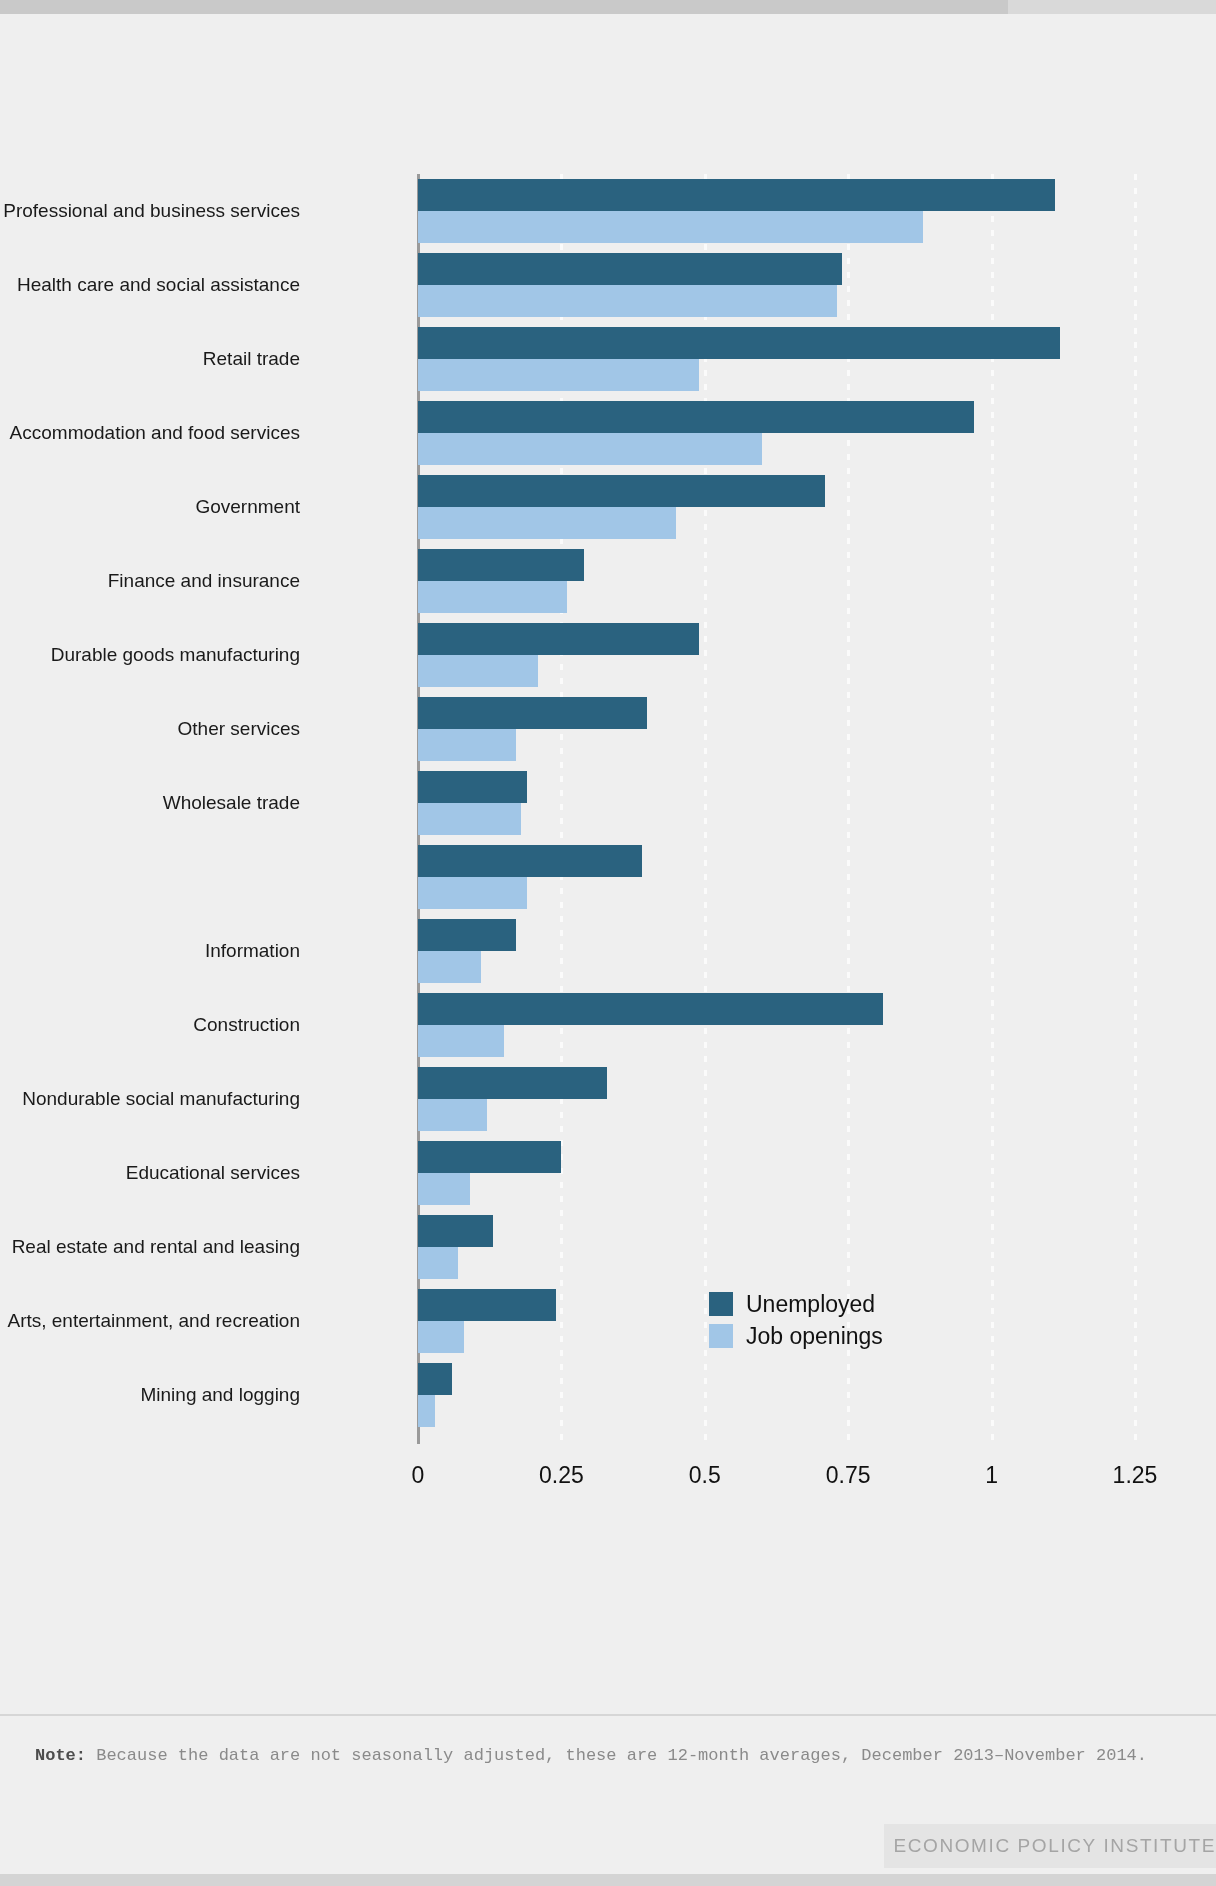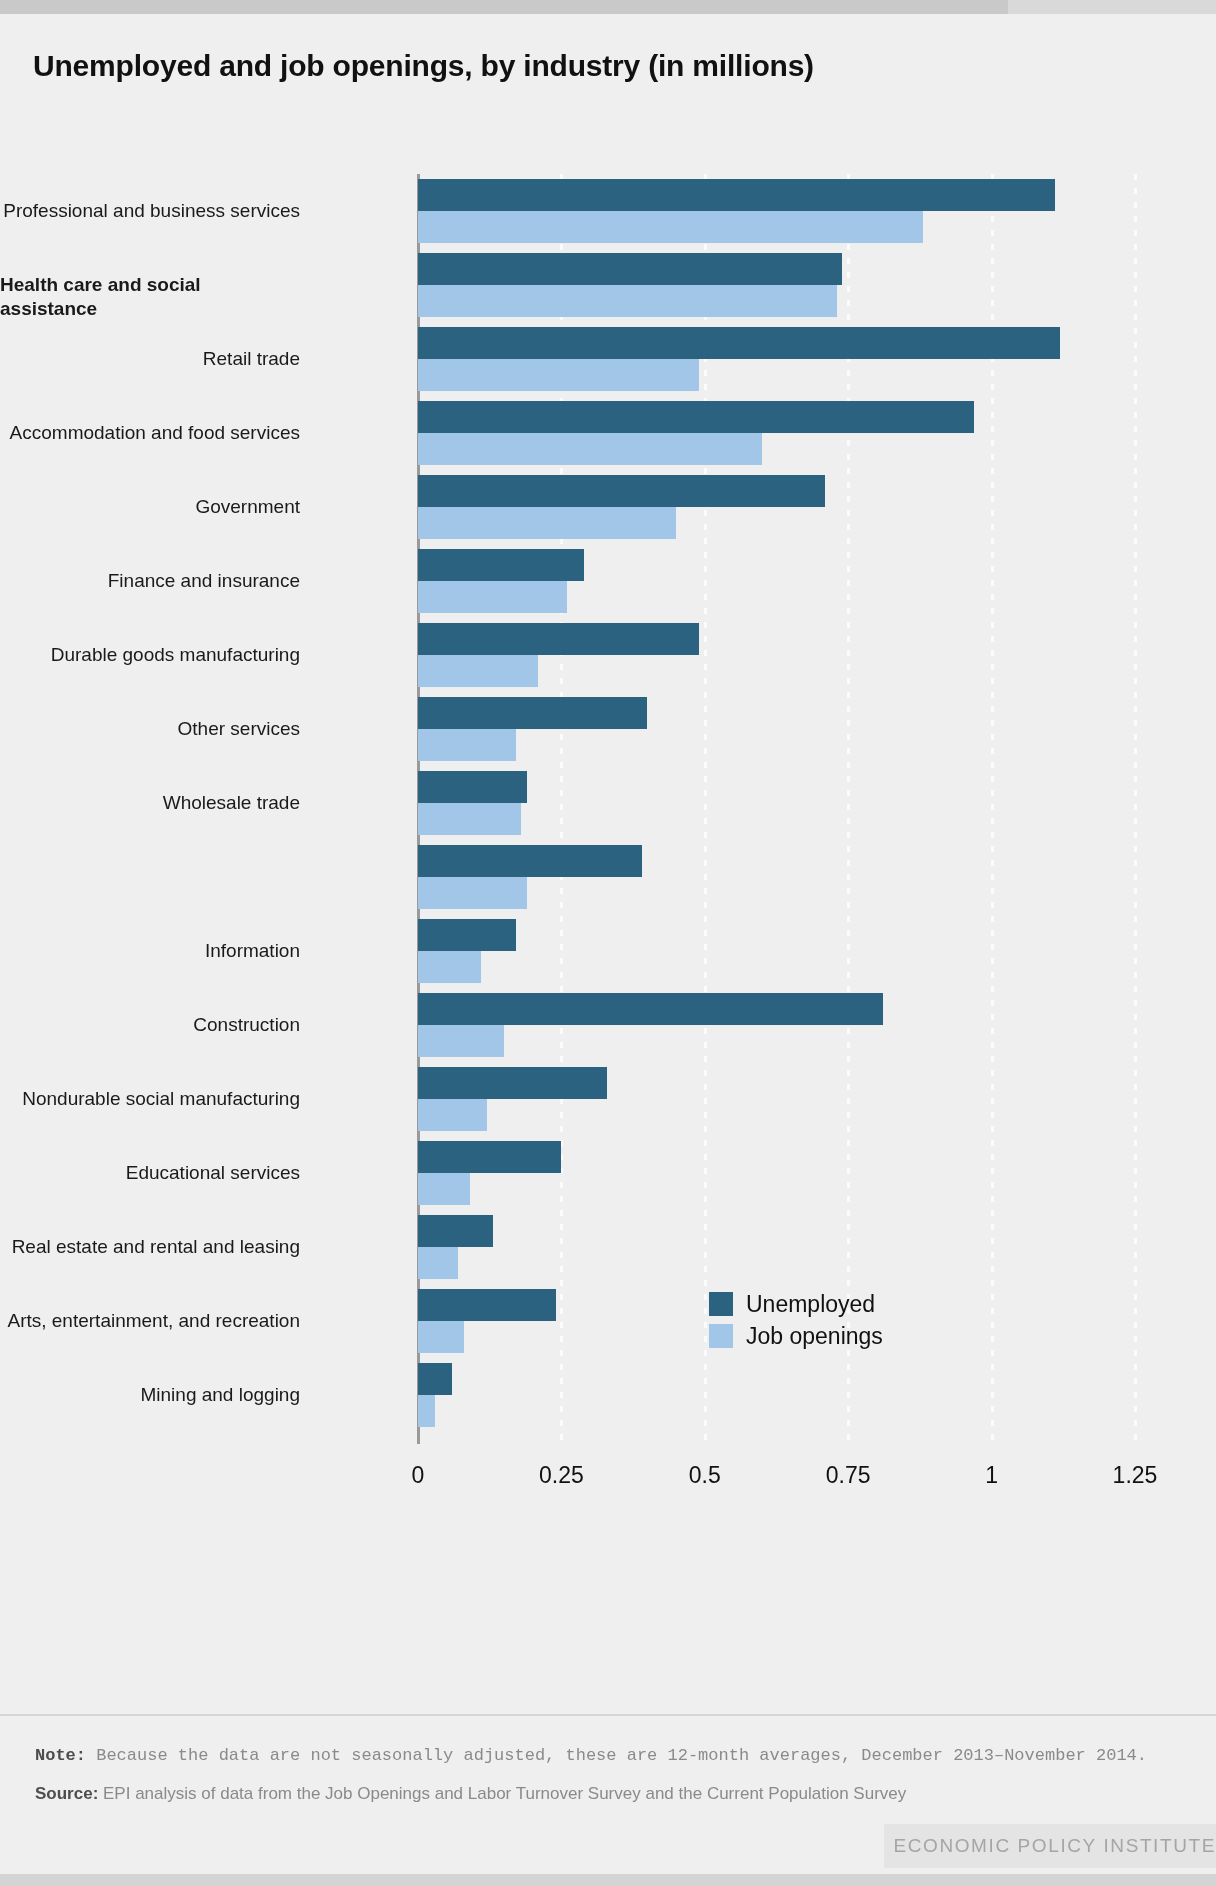--- a/index.html
+++ b/index.html
@@ -113,34 +113,33 @@
 </style>
 </head>
 <body>
 
 <div id="top-bar">
   <div id="top-bar-inner"></div>
 </div>
 
 <div id="chart-card">
 
-  <div id="page-title">Unemployed and job openings, by industry (in millions)</div>
 
   <div id="plot">
     <div id="plot-inner">
         <div class="axis-line" style="height: 1270px;"></div>
         <div class="gridline" style="left: 560.4px; height: 1270px;"></div>
         <div class="gridline" style="left: 703.8px; height: 1270px;"></div>
         <div class="gridline" style="left: 847.2px; height: 1270px;"></div>
         <div class="gridline" style="left: 990.6px; height: 1270px;"></div>
         <div class="gridline" style="left: 1134px; height: 1270px;"></div>
         <div class="cat-label" style="top: 25px;">Professional and business services</div>
         <div class="bar unemployed" title="Unemployed: 1.11" style="left: 418px; top: 5px; width: 636.696px; background: rgb(42, 98, 127);"></div>
         <div class="bar openings" title="Job openings: 0.88" style="left: 418px; top: 37px; width: 504.768px; background: rgb(161, 198, 231);"></div>
-        <div class="cat-label" style="top: 99px; font-weight: bold;">Health care and social assistance</div>
+        <div class="cat-label" style="top: 99px;">Health care and social assistance</div>
         <div class="bar unemployed" title="Unemployed: 0.74" style="left: 418px; top: 79px; width: 424.464px; background: rgb(42, 98, 127);"></div>
         <div class="bar openings" title="Job openings: 0.73" style="left: 418px; top: 111px; width: 418.728px; background: rgb(161, 198, 231);"></div>
         <div class="cat-label" style="top: 173px;">Retail trade</div>
         <div class="bar unemployed" title="Unemployed: 1.12" style="left: 418px; top: 153px; width: 642.432px; background: rgb(42, 98, 127);"></div>
         <div class="bar openings" title="Job openings: 0.49" style="left: 418px; top: 185px; width: 281.064px; background: rgb(161, 198, 231);"></div>
         <div class="cat-label" style="top: 247px;">Accommodation and food services</div>
         <div class="bar unemployed" title="Unemployed: 0.97" style="left: 418px; top: 227px; width: 556.392px; background: rgb(42, 98, 127);"></div>
         <div class="bar openings" title="Job openings: 0.6" style="left: 418px; top: 259px; width: 344.16px; background: rgb(161, 198, 231);"></div>
         <div class="cat-label" style="top: 321px;">Government</div>
         <div class="bar unemployed" title="Unemployed: 0.71" style="left: 418px; top: 301px; width: 407.256px; background: rgb(42, 98, 127);"></div>
@@ -201,22 +200,18 @@
   </div>
 
 </div>
 
 <div id="footer">
   <div id="footer-rule"></div>
   <div class="note-line" id="note-row">
     <b>Note:</b>
     <span>Because the data are not seasonally adjusted, these are 12-month averages, December 2013–November 2014.</span>
   </div>
-  <div class="note-line" id="source-row">
-    <b>Source:</b>
-    <span>EPI analysis of data from the Job Openings and Labor Turnover Survey and the Current Population Survey</span>
-  </div>
   <div id="epi-band">
     <span id="epi-text">ECONOMIC POLICY INSTITUTE</span>
   </div>
 </div>
 
 <div id="bottom-bar"></div>
 
 </body></html>

